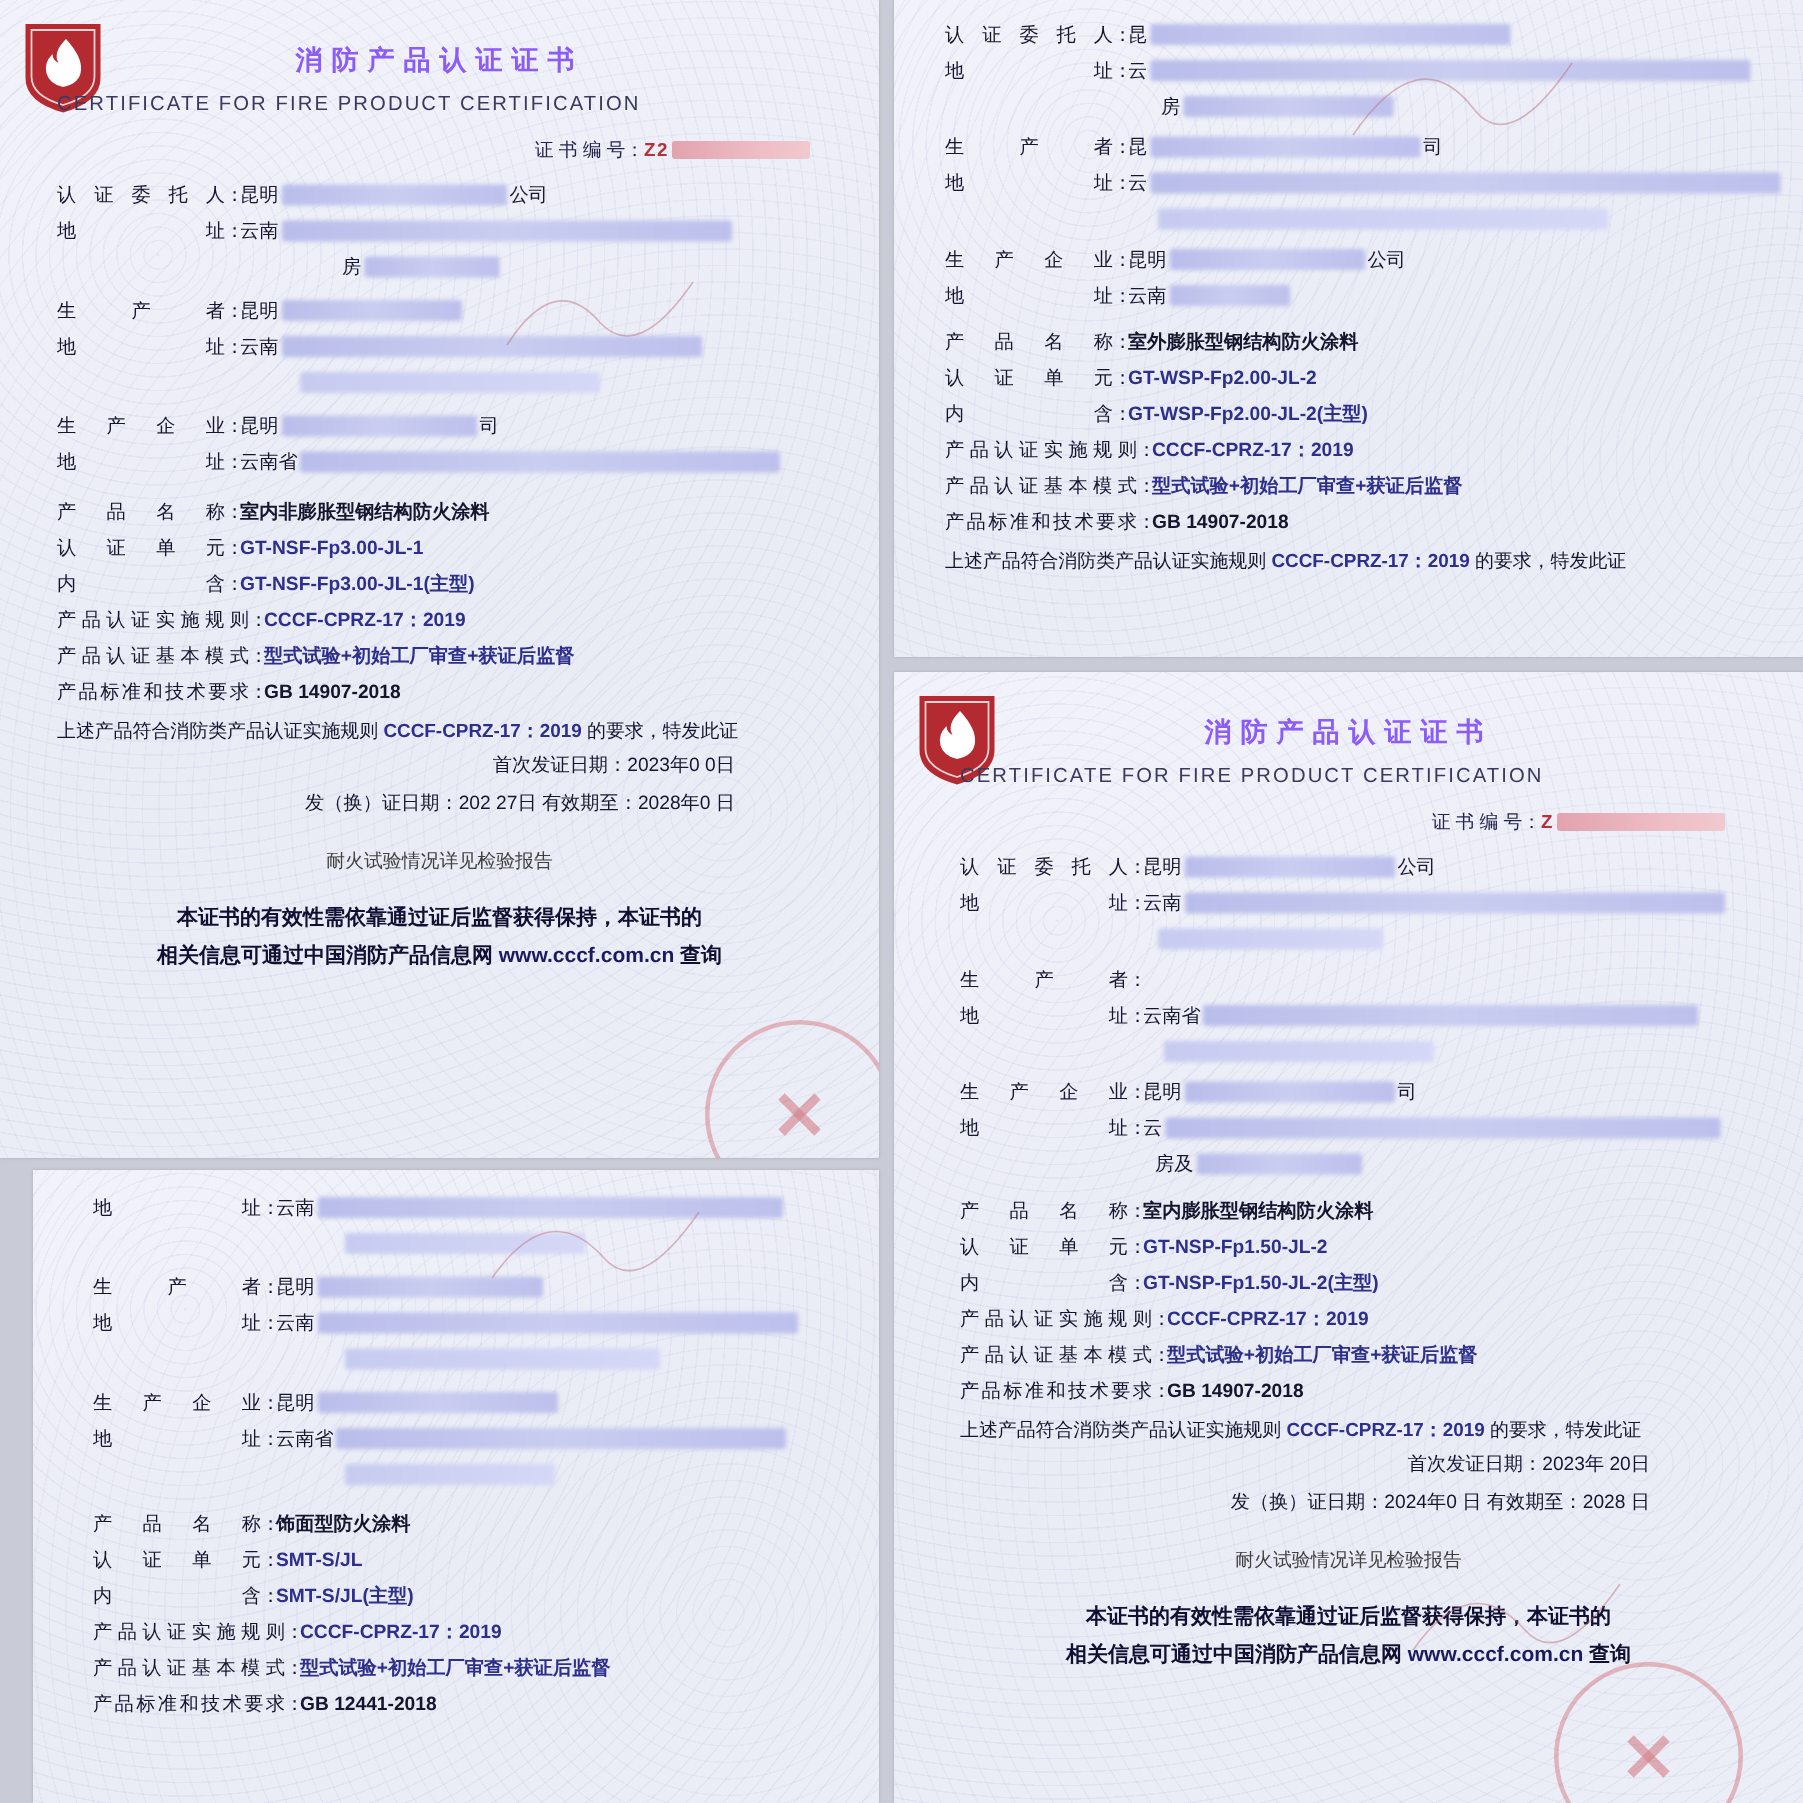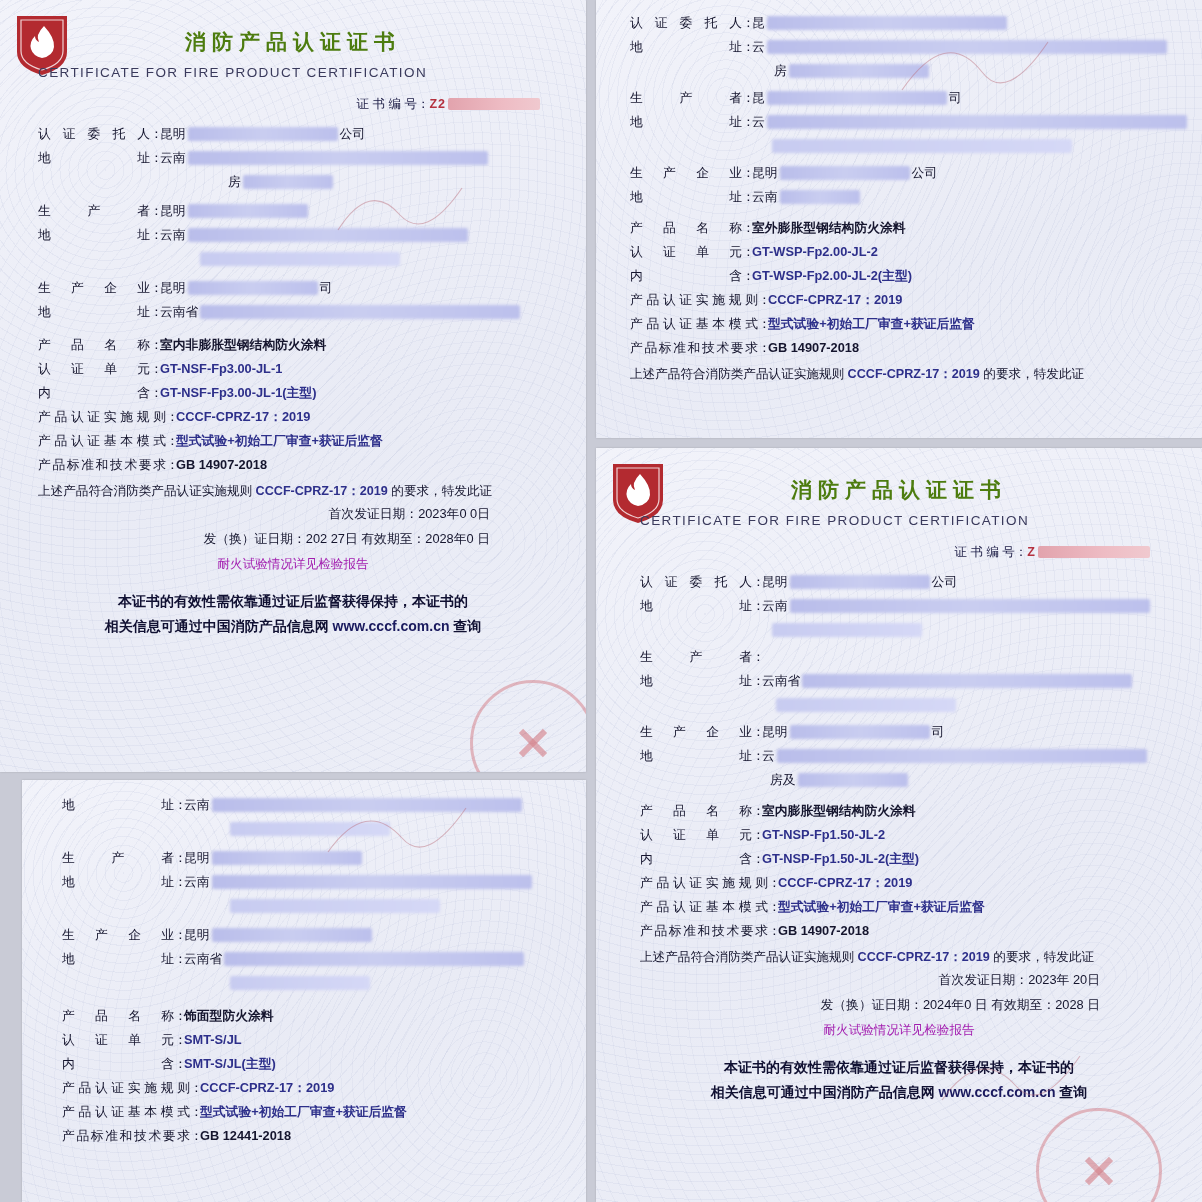--- a/index.html
+++ b/index.html
@@ -27,22 +27,22 @@
     pointer-events:none;
   }
   .cert > *{position:relative;z-index:2;}
 
   
   .logo{position:absolute;width:56px;height:66px;}
   .logo svg{width:100%;height:100%;display:block;}
 
   
   .title-cn{
-    text-align:center;font-size:21px;letter-spacing:6px;
-    color:#4d7c0f;font-weight:bold;
+    text-align:center;font-size:18px;letter-spacing:6px;
+    color:#8b5cf6;font-weight:bold;
   }
   .title-en{
     text-align:left;font-size:13.5px;letter-spacing:1.4px;
     color:#3a3a5c;margin-top:9px;
   }
 
   .certno{
     text-align:right;font-size:12.5px;color:#22224a;
     margin-top:16px;padding-right:8px;
   }
@@ -73,21 +73,21 @@
     filter:blur(1.4px);
     margin:0 2px;
   }
   .bar.lite{background:linear-gradient(90deg,#c7cbf0,#d5d8f6);}
 
   .note{font-size:12.6px;color:#15152e;margin-top:10px;}
   .note .hl{color:#2d2f8a;font-weight:bold;}
 
   .dates{font-size:12.8px;color:#15152e;text-align:right;padding-right:58px;margin-top:6px;}
   .dates div{margin-bottom:8px;}
-  .centerline{text-align:center;font-size:12.6px;color:#a21caf;margin-top:8px;}
+  .centerline{text-align:center;font-size:12.6px;color:#404040;margin-top:22px;}
 
   .footer{
     text-align:center;font-size:14px;font-weight:bold;color:#101032;
     line-height:25px;margin-top:16px;
   }
   .footer .site{color:#1a1a5e;}
 
   
   .seal{
     position:absolute;width:120px;height:120px;border-radius:50%;

